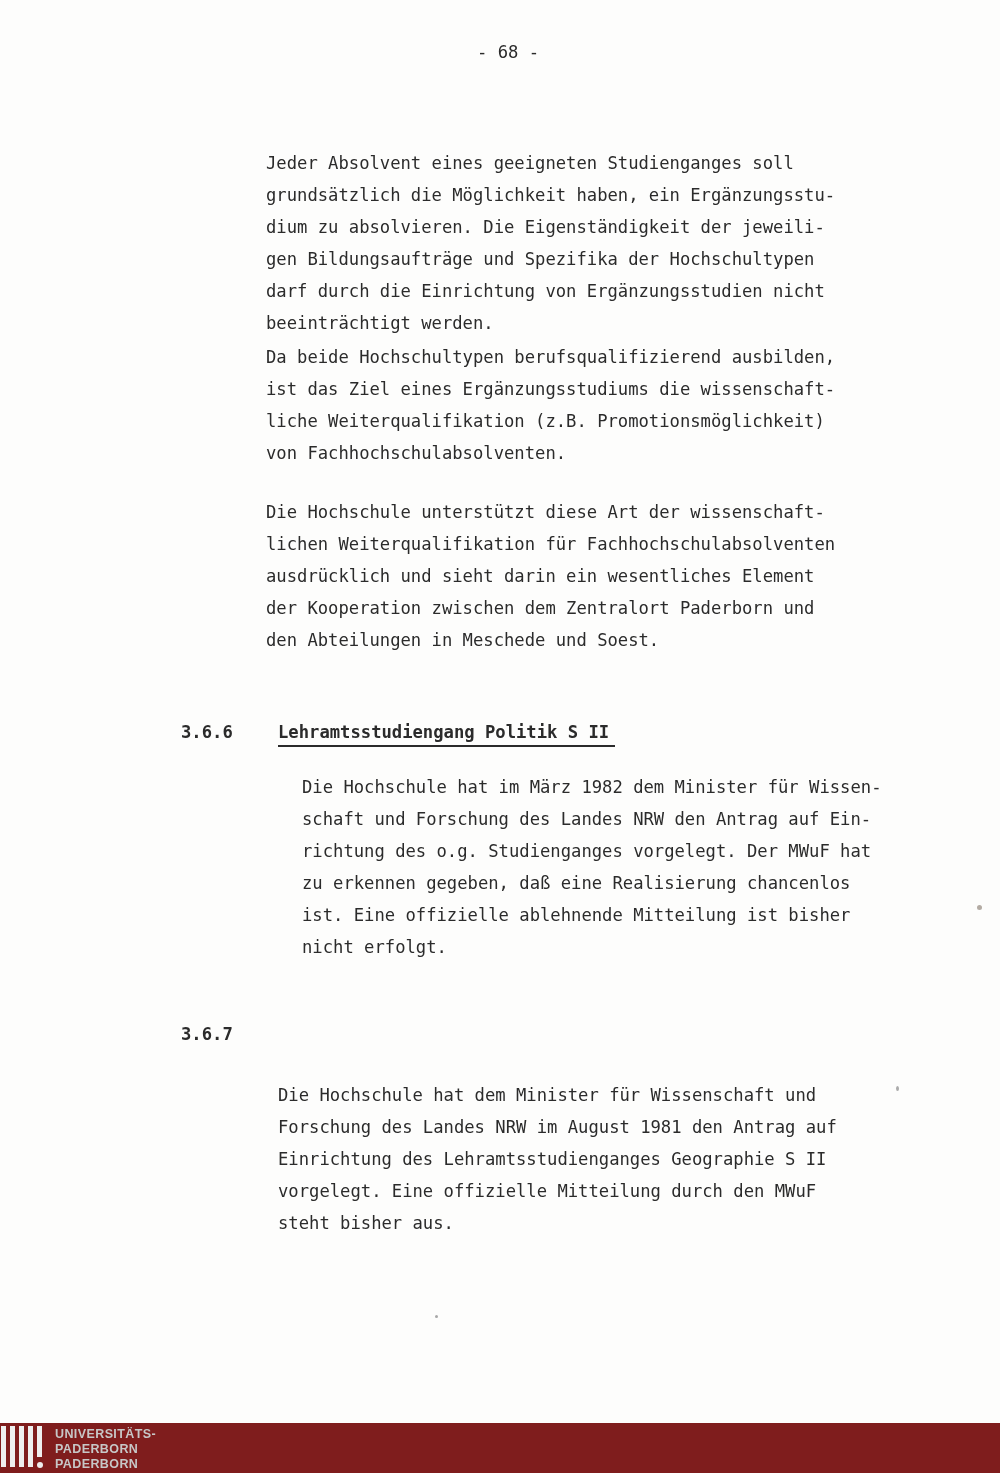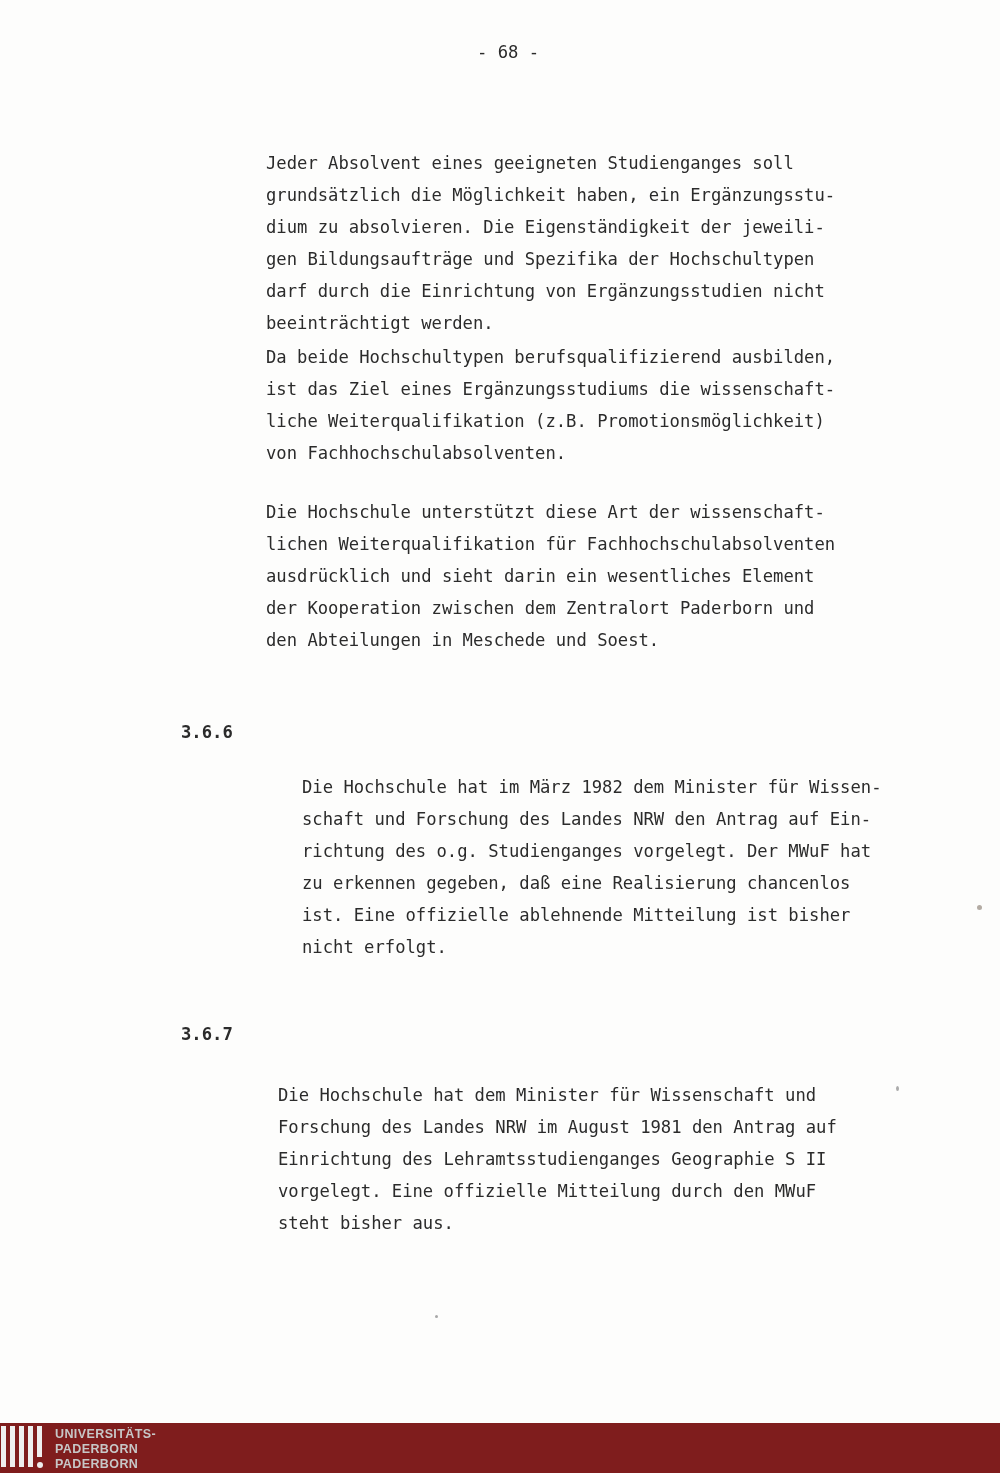--- a/index.html
+++ b/index.html
@@ -130,20 +130,21 @@
 liche Weiterqualifikation (z.B. Promotionsmöglichkeit)
 von Fachhochschulabsolventen.</div>
 
   <div class="typed para p3">Die Hochschule unterstützt diese Art der wissenschaft-
 lichen Weiterqualifikation für Fachhochschulabsolventen
 ausdrücklich und sieht darin ein wesentliches Element
 der Kooperation zwischen dem Zentralort Paderborn und
 den Abteilungen in Meschede und Soest.</div>
 
   <div class="typed section-number sn1">3.6.6</div>
+  <div class="typed section-title st1"><span class="u">Lehramtsstudiengang Politik S II</span></div>
 
   <div class="typed para p4">Die Hochschule hat im März 1982 dem Minister für Wissen-
 schaft und Forschung des Landes NRW den Antrag auf Ein-
 richtung des o.g. Studienganges vorgelegt. Der MWuF hat
 zu erkennen gegeben, daß eine Realisierung chancenlos
 ist. Eine offizielle ablehnende Mitteilung ist bisher
 nicht erfolgt.</div>
 
   <div class="typed section-number sn2">3.6.7</div>
 

